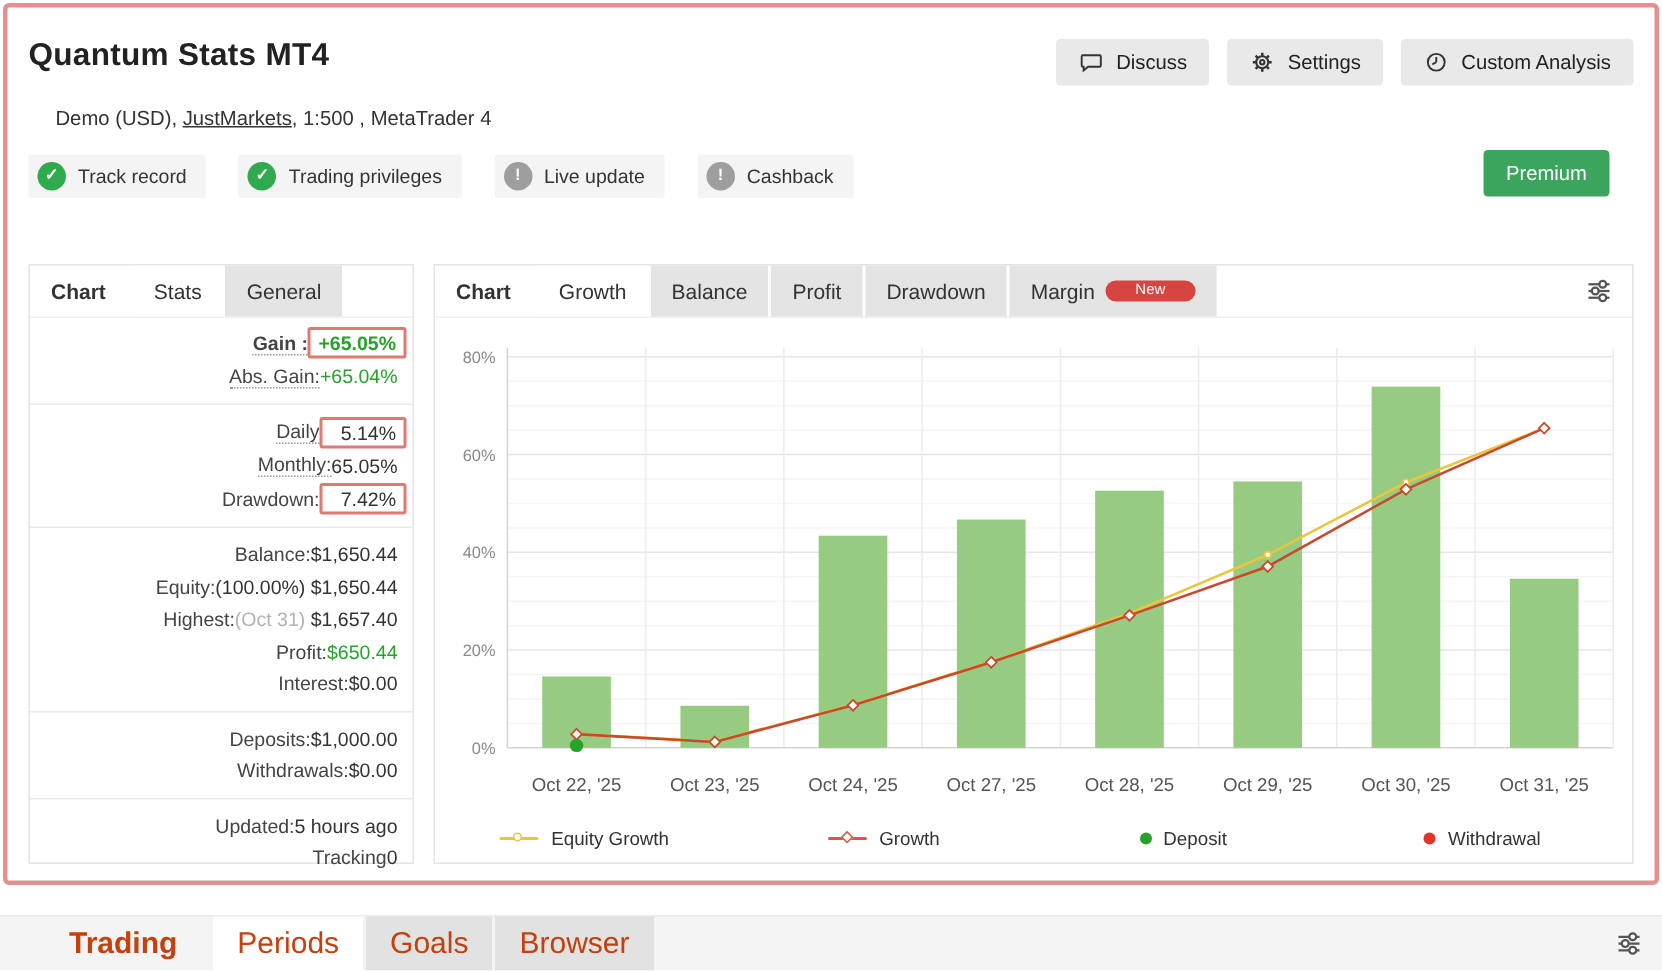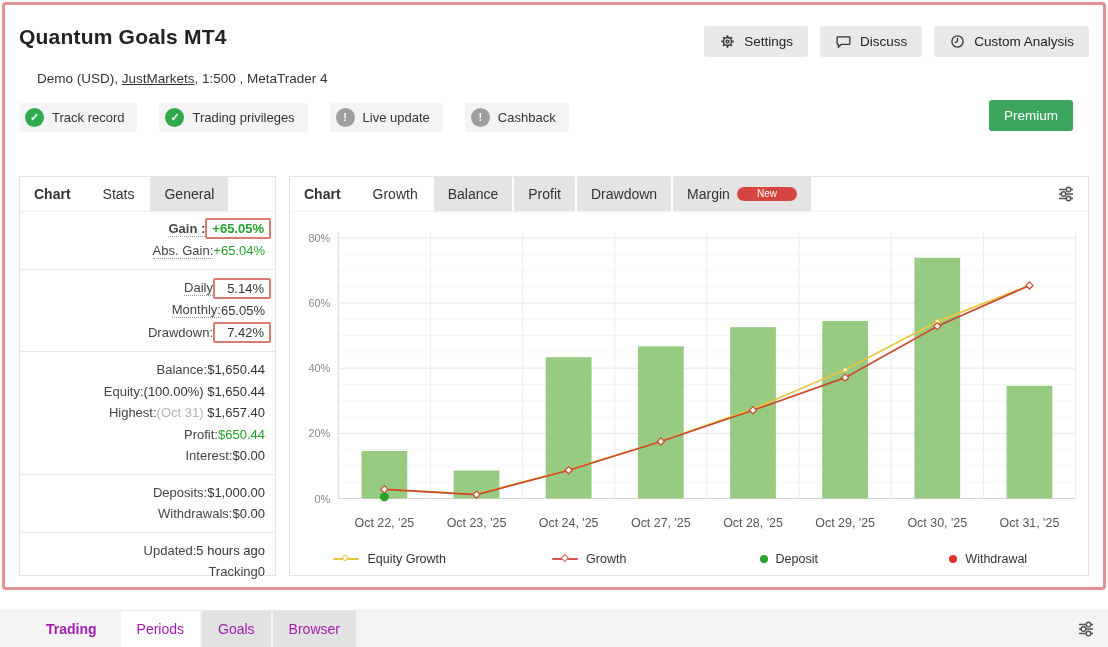--- a/index.html
+++ b/index.html
@@ -68,57 +68,57 @@
   .lm { position:relative; width:26px; height:10px; flex:none; }
   .lm .ln { position:absolute; left:0; right:0; top:4px; height:2px; border-radius:1px; }
   .lm .mk { position:absolute; left:9px; top:1px; width:6px; height:6px; border:1.5px solid; border-radius:50%; background:#fff; }
   .lm .mk.diamond { border-radius:0; transform:rotate(45deg); left:10px; width:5.5px; height:5.5px; }
   .dot { width:8px; height:8px; border-radius:50%; flex:none; }
 
   
   .bottom-bar { position:absolute; left:0; top:610px; width:1108px; height:37px;
                 background:#f4f4f4; border-top:1px solid #eaeaea; display:flex; align-items:stretch;
                 padding-left:30px; }
-  .btab { display:flex; align-items:center; padding:0 16px; font-size:14px; color:#a21caf; margin-right:2px; }
+  .btab { display:flex; align-items:center; padding:0 16px; font-size:20px; color:#c2410c; margin-right:2px; }
   .btab.label { font-weight:bold; margin-right:8px; }
   .btab.tab { background:#e2e2e2; cursor:pointer; }
   .btab.tab.active { background:#fff; cursor:default; }
 </style>
 </head>
 <body>
 
 <div class="page">
   <div class="panel">
 
     <div class="header">
       <div class="title-row">
-        <div class="page-title">Quantum Goals MT4</div>
+        <div class="page-title">Quantum Stats MT4</div>
         <div class="actions" id="header-actions">
+            <button class="act-btn">
+              <svg width="17" height="17" viewBox="0 0 20 20" fill="none" stroke="#333" stroke-width="1.5">
+                <path d="M3.5 4.5 h13 a1 1 0 0 1 1 1 v7 a1 1 0 0 1 -1 1 h-9 l-3.5 3 v-3 h-0.5 a1 1 0 0 1 -1 -1 v-7 a1 1 0 0 1 1 -1 z"></path>
+              </svg>
+              <span>Discuss</span>
+            </button>
             <button class="act-btn">
               <svg width="17" height="17" viewBox="0 0 20 20" fill="none" stroke="#333" stroke-width="1.6">
                 <circle cx="10" cy="10" r="4.7"></circle>
                 <circle cx="10" cy="10" r="1.7"></circle>
                 <g stroke-width="2">
                   <line x1="17.4" y1="10" x2="15" y2="10"></line>
                   <line x1="2.6" y1="10" x2="5" y2="10"></line>
                   <line x1="10" y1="2.6" x2="10" y2="5"></line>
                   <line x1="10" y1="17.4" x2="10" y2="15"></line>
                   <line x1="15.2" y1="15.2" x2="13.5" y2="13.5"></line>
                   <line x1="4.8" y1="4.8" x2="6.5" y2="6.5"></line>
                   <line x1="15.2" y1="4.8" x2="13.5" y2="6.5"></line>
                   <line x1="4.8" y1="15.2" x2="6.5" y2="13.5"></line>
                 </g>
               </svg>
               <span>Settings</span>
-            </button>
-            <button class="act-btn">
-              <svg width="17" height="17" viewBox="0 0 20 20" fill="none" stroke="#333" stroke-width="1.5">
-                <path d="M3.5 4.5 h13 a1 1 0 0 1 1 1 v7 a1 1 0 0 1 -1 1 h-9 l-3.5 3 v-3 h-0.5 a1 1 0 0 1 -1 -1 v-7 a1 1 0 0 1 1 -1 z"></path>
-              </svg>
-              <span>Discuss</span>
             </button>
             <button class="act-btn">
               <svg width="17" height="17" viewBox="0 0 20 20" fill="none" stroke="#333" stroke-width="1.5">
                 <circle cx="10" cy="10" r="6.6"></circle>
                 <line x1="10" y1="10" x2="10" y2="5.9"></line>
                 <line x1="10" y1="10" x2="6.9" y2="11.6"></line>
               </svg>
               <span>Custom Analysis</span>
             </button>
           </div>

